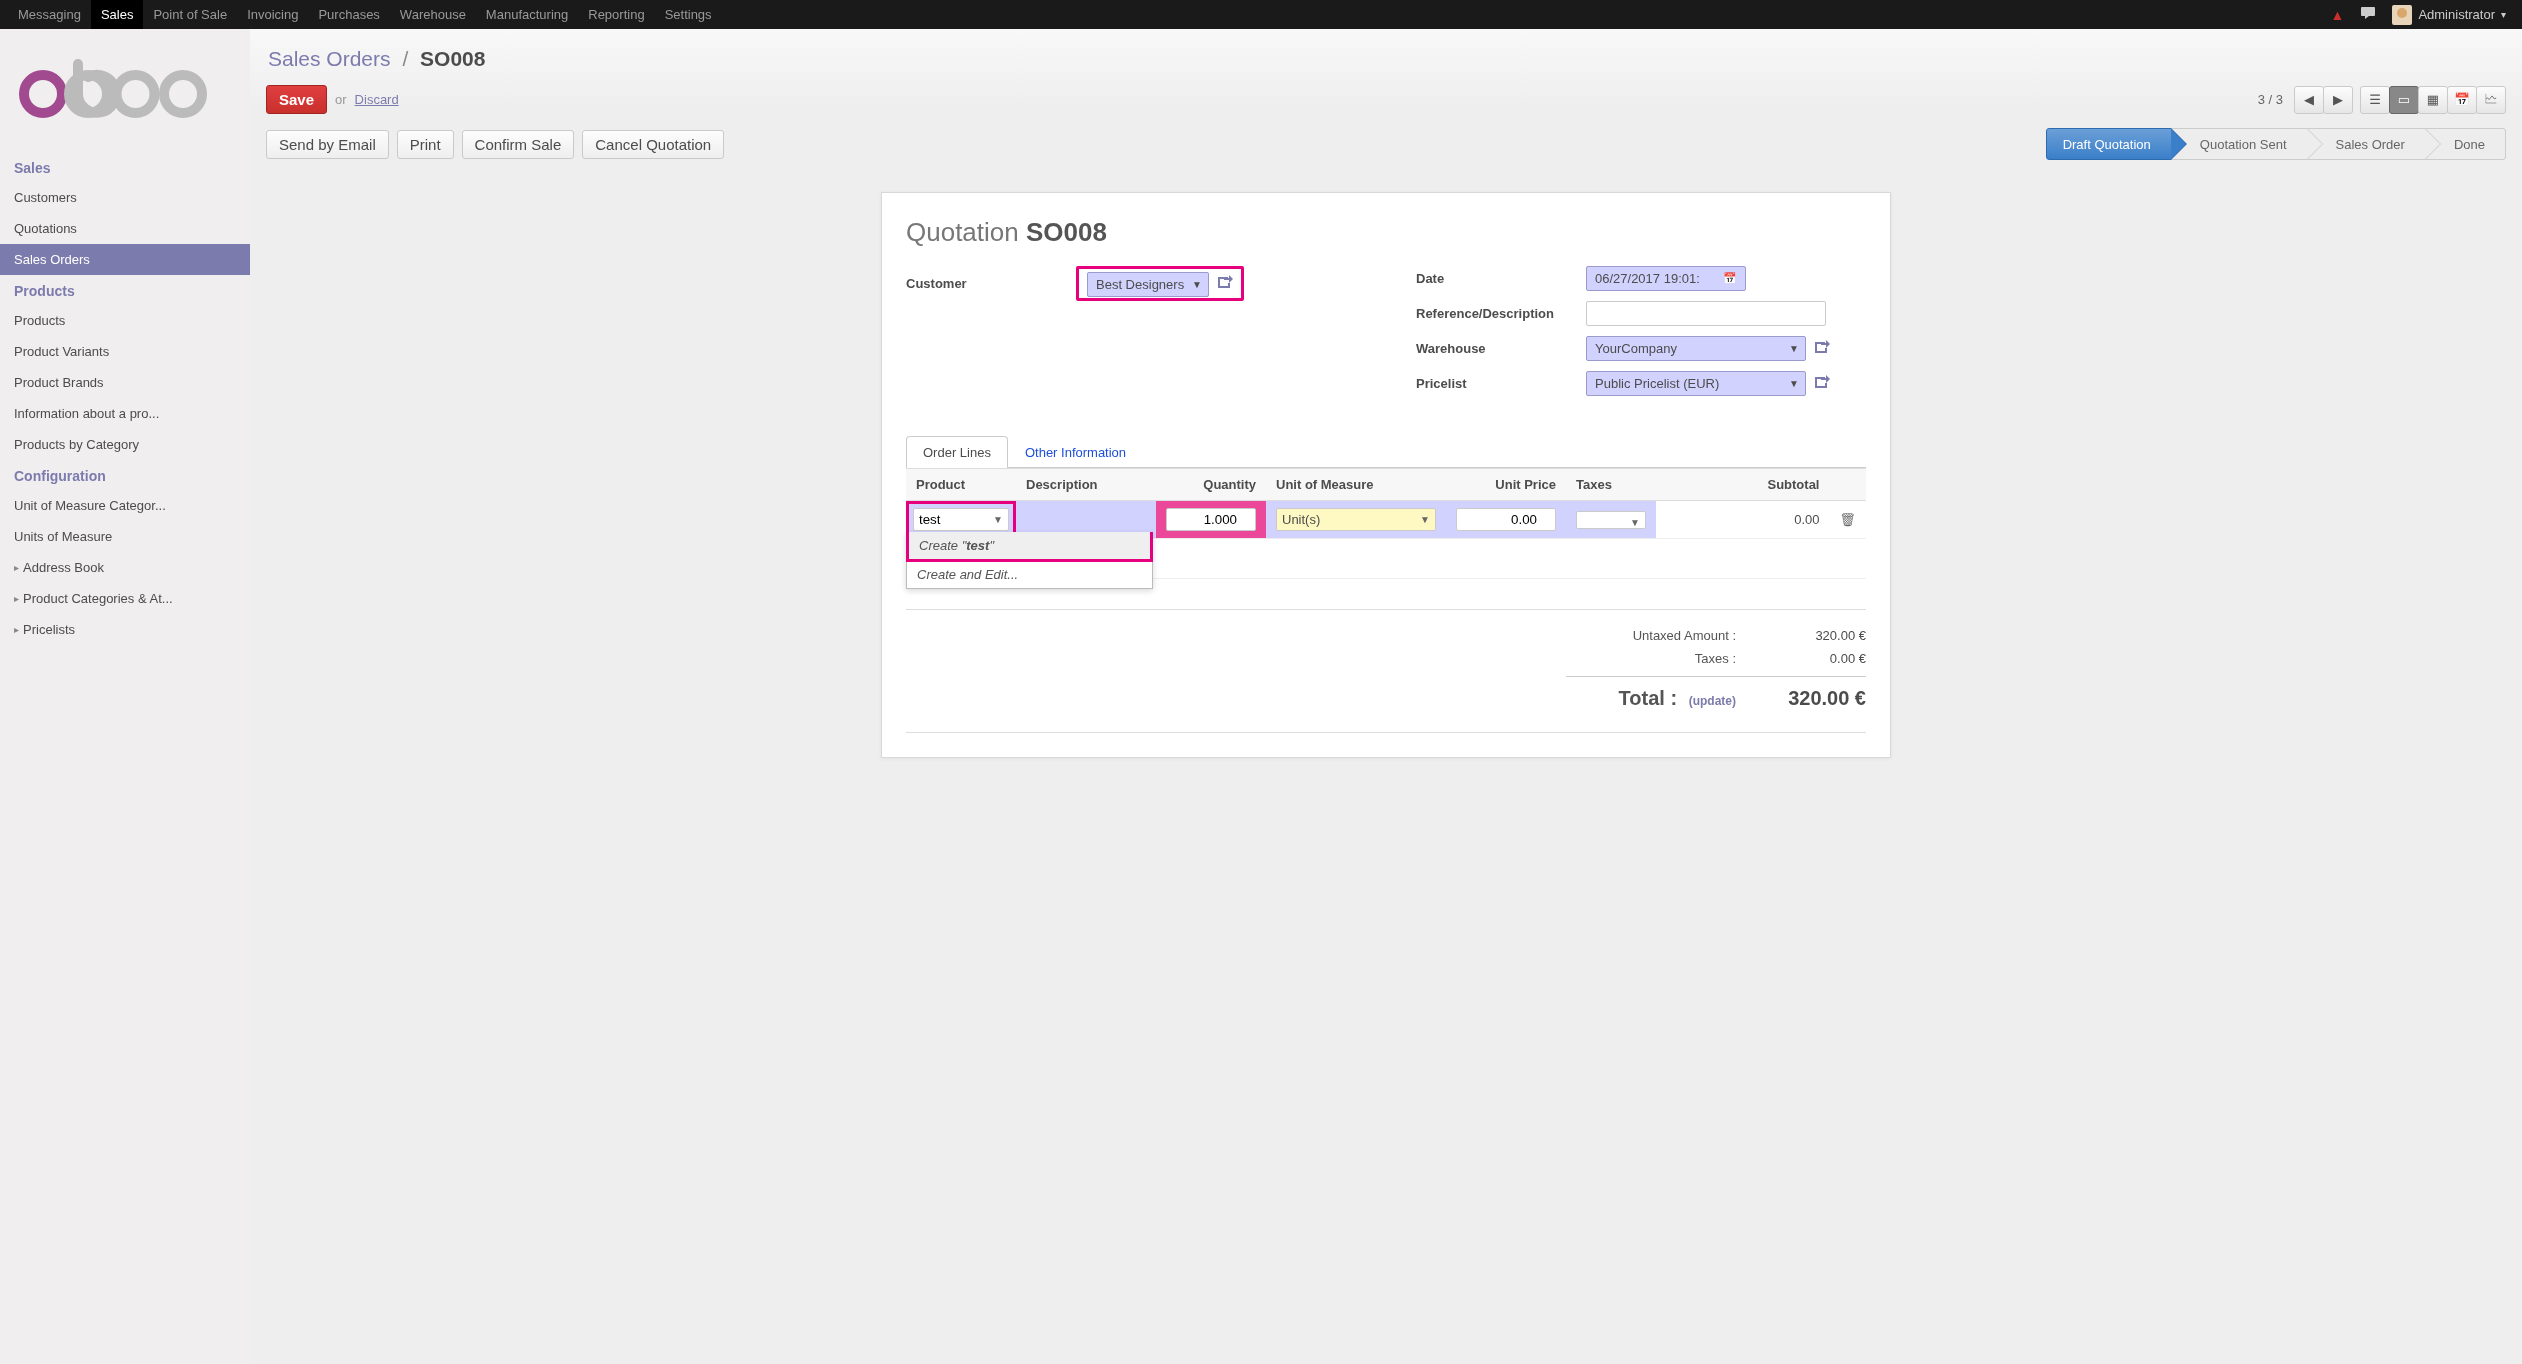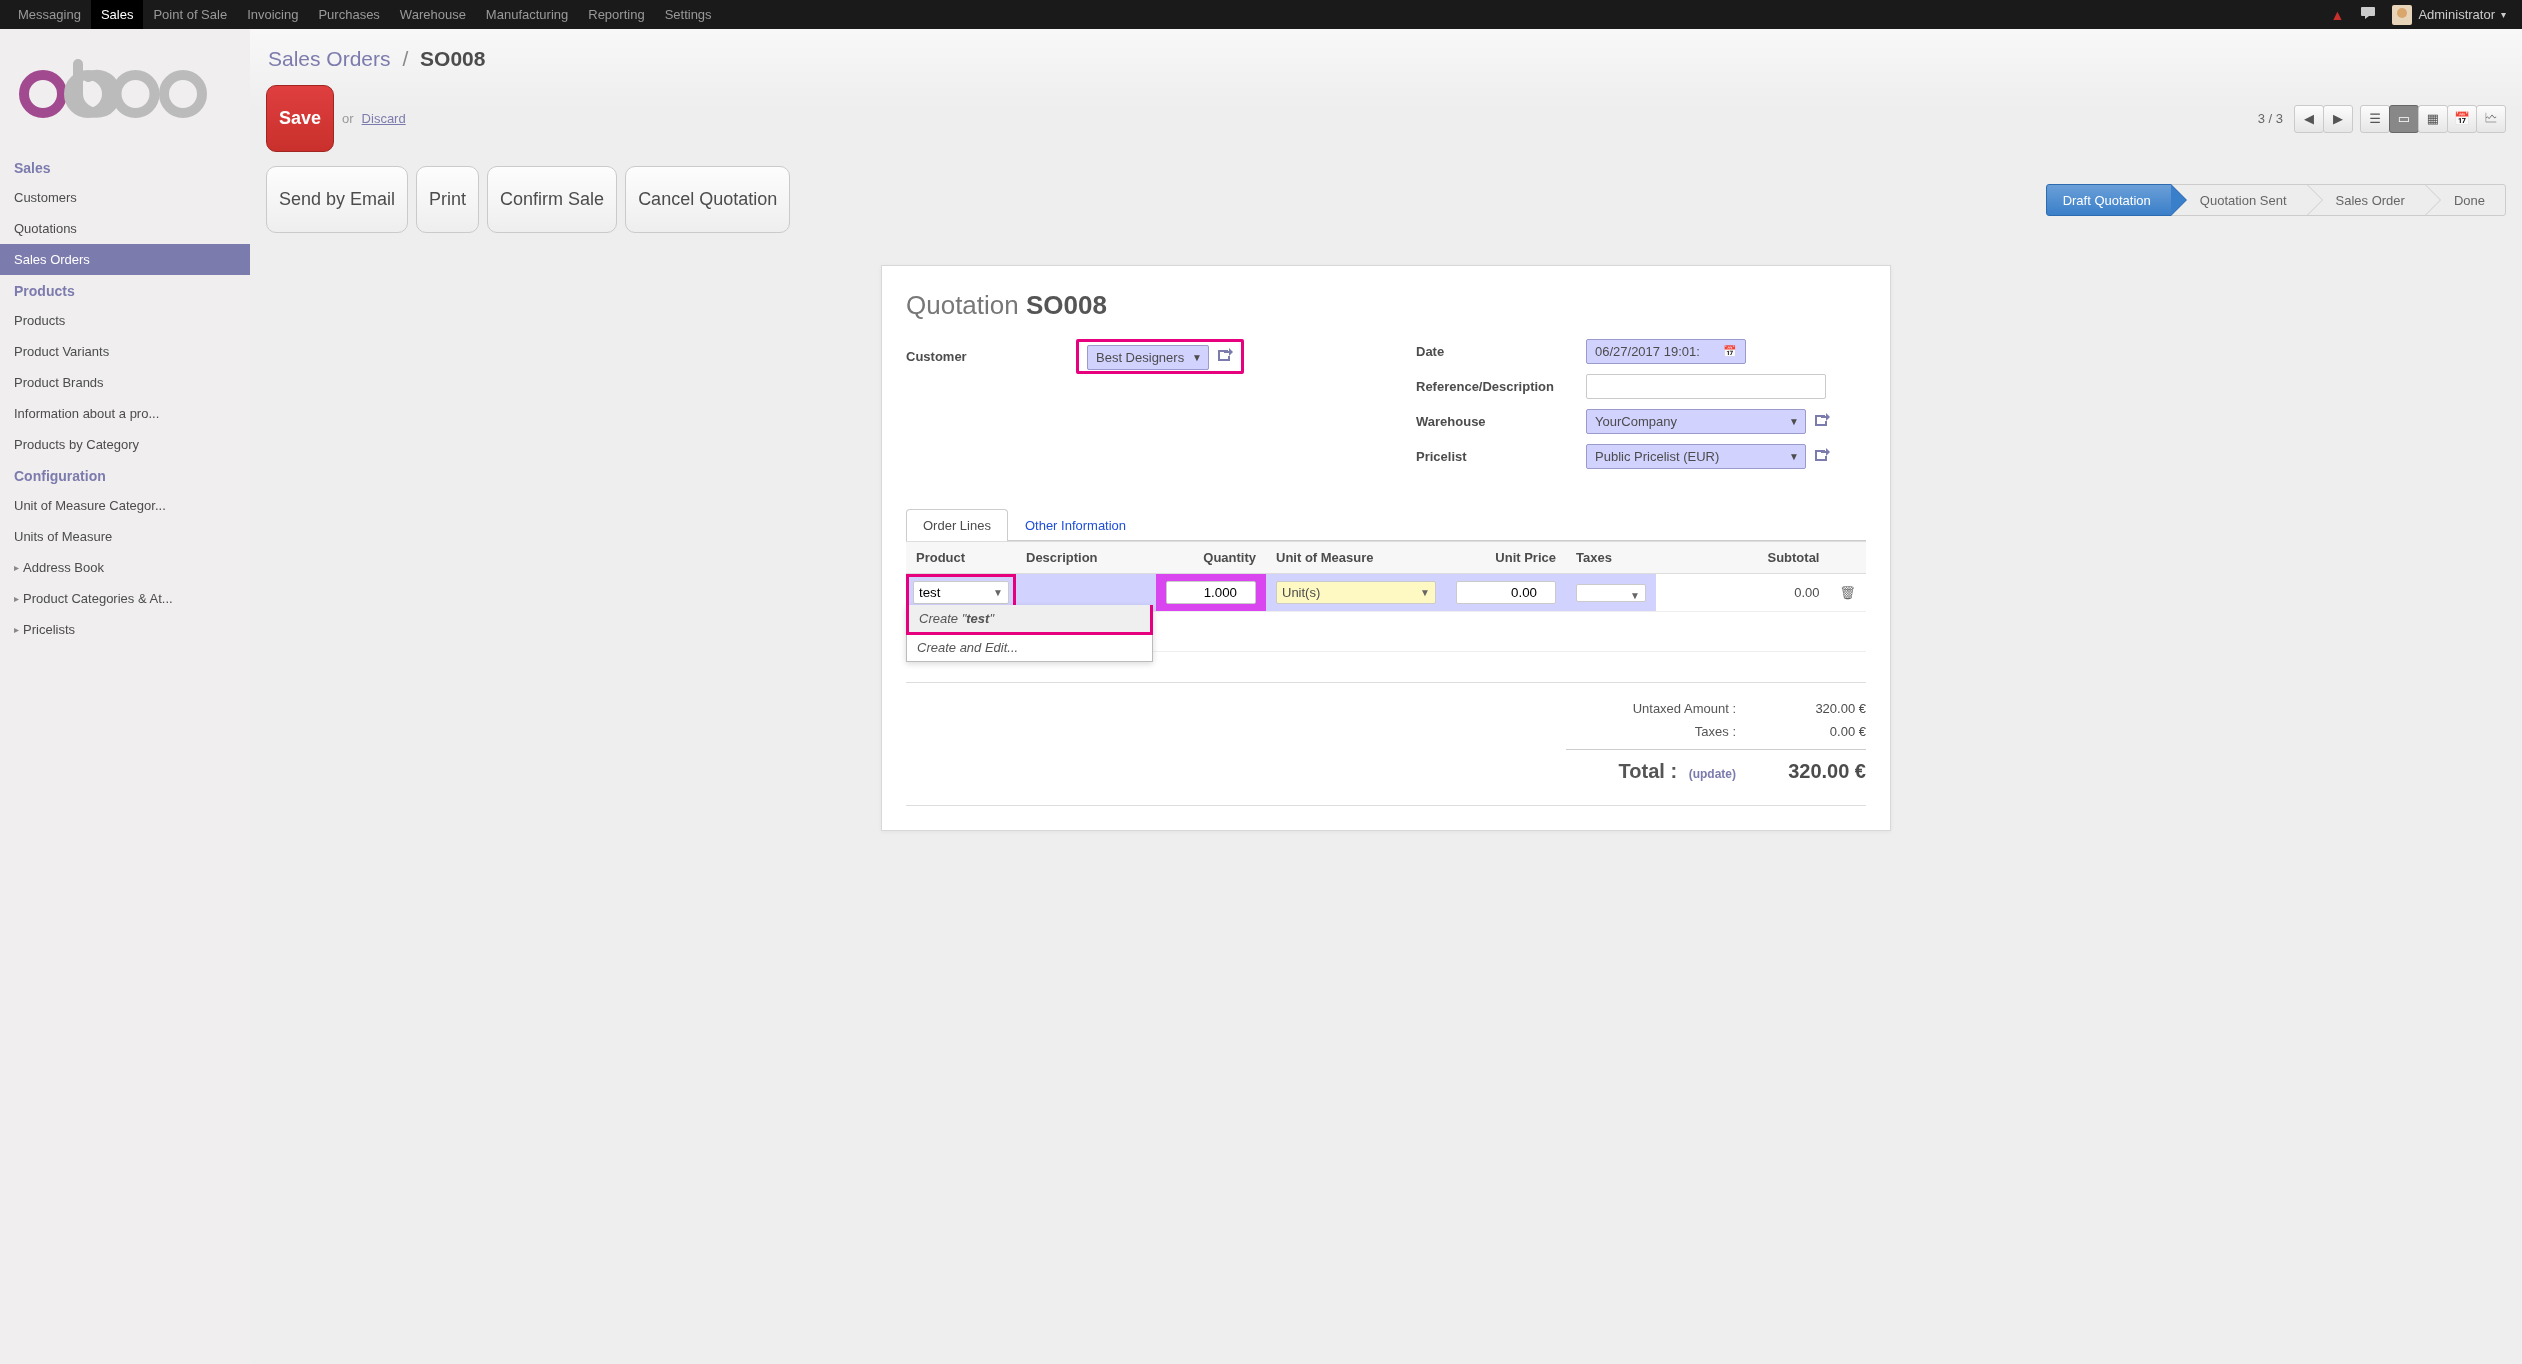--- a/index.html
+++ b/index.html
@@ -33,21 +33,21 @@
 .sb-item .arrow { font-size: 10px; margin-right: 4px; color: #888; }
 
 
 .breadcrumb { padding: 18px 18px 10px; font-size: 21px; }
 .breadcrumb a { color: #7c7bad; text-decoration: none; }
 .breadcrumb .sep { color: #888; padding: 0 6px; }
 .breadcrumb .current { color: #4c4c4c; font-weight: 600; }
 
 
 .toolbar { display: flex; align-items: center; padding: 4px 16px 10px; }
-.btn { border: 1px solid #cacaca; background: linear-gradient(#fcfcfc,#e6e6e6); padding: 22px 12px; border-radius: 10px; cursor: pointer; font-size: 18px; color: #4c4c4c; }
+.btn { border: 1px solid #cacaca; background: linear-gradient(#fcfcfc,#e6e6e6); padding: 5px 12px; border-radius: 3px; cursor: pointer; font-size: 15px; color: #4c4c4c; }
 .btn-red { background: linear-gradient(#df3f3f,#c9302c); border-color: #a02622; color: #fff; font-weight: bold; }
 .toolbar .or { color: #999; margin: 0 8px; }
 .toolbar .discard { color: #7c7bad; cursor: pointer; text-decoration: underline; }
 .toolbar .spacer { flex: 1; }
 .toolbar .pager { color: #666; margin-right: 12px; }
 .icon-btn { border: 1px solid #cacaca; background: linear-gradient(#fcfcfc,#e6e6e6); width: 30px; height: 28px; display: inline-flex; align-items:center; justify-content:center; cursor:pointer; border-radius: 3px; margin-left: -1px; color:#555; }
 .icon-btn.active { background: #888; color: #fff; border-color: #666; }
 .view-switcher { display: inline-flex; margin-left: 8px; }
 
 
@@ -327,21 +327,21 @@
                   <div style="border:3px solid #e6007e; border-top:none; margin:-1px;">
                     <div class="opt">
                       <span>Create "</span><b>test</b><span>"</span>
                     </div>
                   </div>
                   <div class="opt">Create and Edit...</div>
                 </div>
               </div>
             </td>
             <td style="width:140px;"></td>
-            <td class="num" style="width:110px; background:#d946ef;">
+            <td class="num" style="width:110px; background:#ec4899;">
                 <div class="cell-wrap"><input class="small-input" style="text-align: right; background: rgb(255, 255, 255);" value="1.000"></div>
               </td>
             <td style="width:180px;">
                 <div class="cell-wrap">
                   <div class="small-input" style="background:#fef9c3;"><span>Unit(s)</span></div>
                   <span class="cell-caret">▼</span>
                 </div>
               </td>
             <td class="num" style="width:120px;"><input class="small-input" style="text-align: right; background: rgb(255, 255, 255);" value="0.00"></td>
             <td style="width:90px;">

